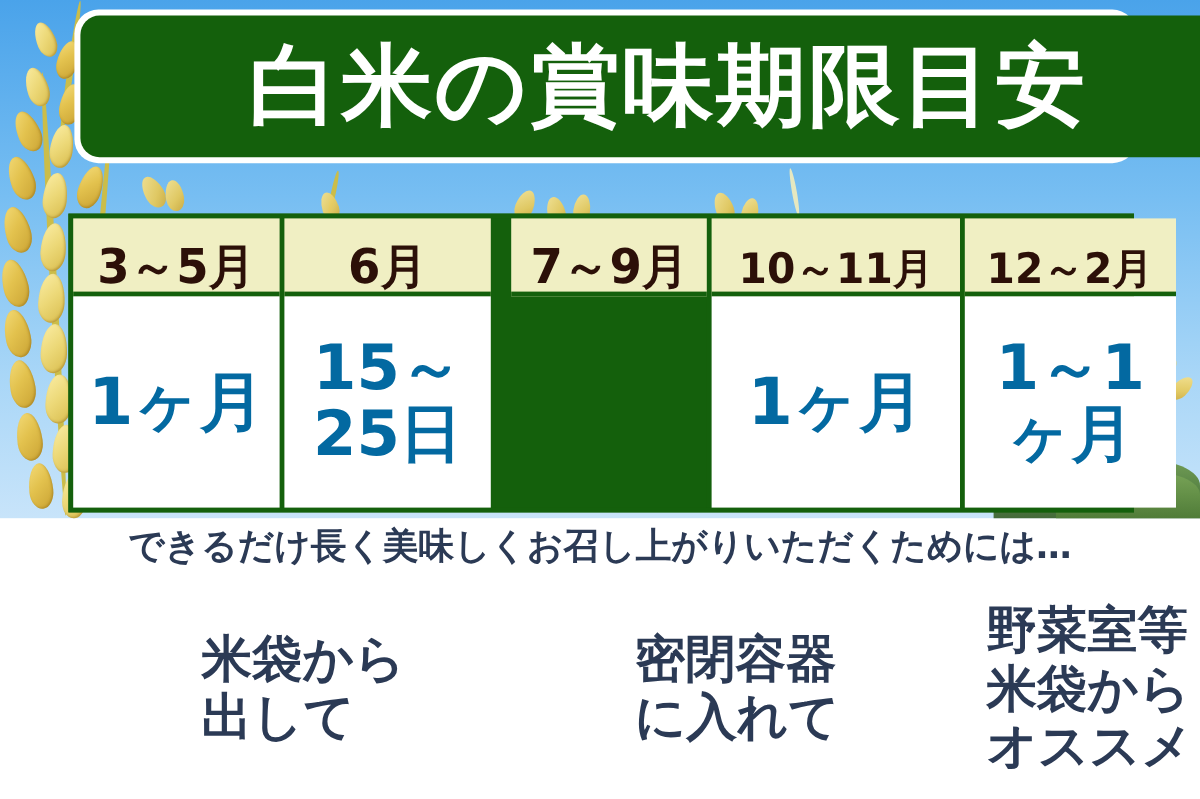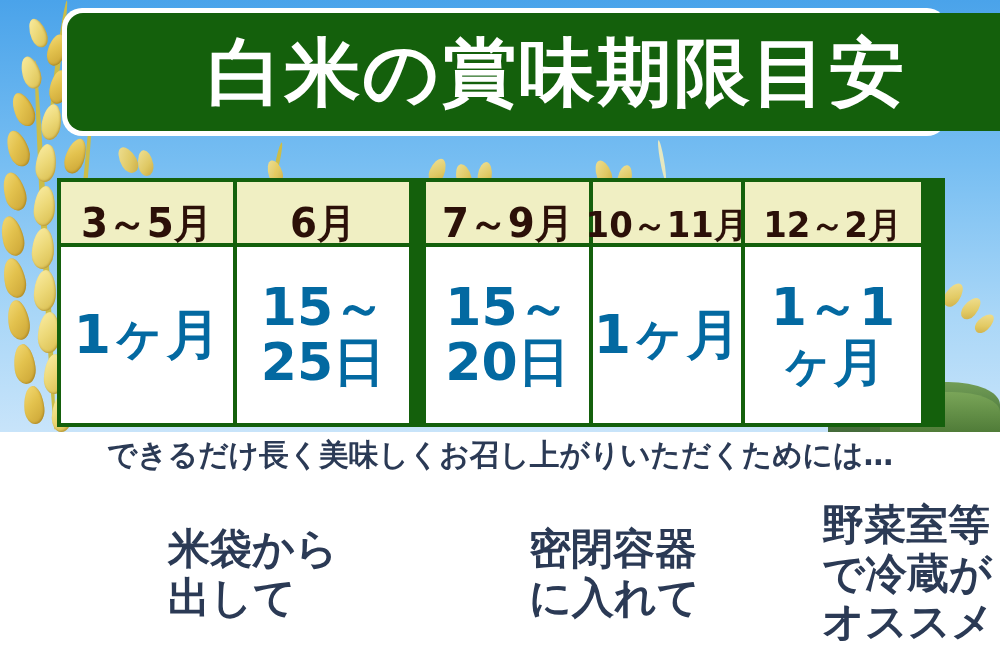--- a/index.html
+++ b/index.html
@@ -52,21 +52,21 @@
     transform:scaleX(1.02);
   }
 
   
   .table{position:absolute;left:57px;top:178px;width:888px;height:249px;
     display:flex;background:#14600c;border:4px solid #14600c;box-sizing:border-box;}
   .col{flex:0 0 auto;display:flex;flex-direction:column;
        border-right:4px solid #14600c;box-sizing:border-box;}
   .col:last-child{border-right:none;}
   .col.c0{width:176px;} .col.c1{width:176px;} .col.c2{width:180px;padding-left:13px;}
-  .col.c3{width:152px;} .col.c4{width:176px;}
+  .col.c3{width:211px;} .col.c4{width:176px;}
   .head-cell{height:65px;background:#f0efc3;
     display:flex;align-items:flex-end;justify-content:center;
     border-bottom:4px solid #14600c;box-sizing:border-box;}
   .head-cell span{
     font-family:"DejaVu Sans","Liberation Sans",sans-serif;
     font-weight:bold;color:#2c1008;font-size:40px;line-height:1;
     white-space:nowrap;transform:scaleX(.97);
   }
   .head-cell.narrow span{font-size:35px;}
   .body-cell{flex:1;background:#ffffff;
@@ -180,24 +180,20 @@
       </div>
       <div class="body-cell two">
         <span>15～
 25日</span>
       </div>
     </div>
     <div class="col c2">
       <div class="head-cell">
         <span>7～9月</span>
       </div>
-      <div class="body-cell two">
-        <span>15～
-20日</span>
-      </div>
     </div>
     <div class="col c3">
       <div class="head-cell narrow">
         <span>10～11月</span>
       </div>
       <div class="body-cell">
         <span>1ヶ月</span>
       </div>
     </div>
     <div class="col c4">
@@ -222,18 +218,18 @@
 出して</div>
     </div>
 
     <div class="step" style="left:529px;">
       <div class="step-label">密閉容器
 に入れて</div>
     </div>
 
     <div class="step" style="left:822px;">
       <div class="step-label">野菜室等
-で冷蔵が
+米袋から
 オススメ</div>
     </div>
 
   </div>
 </div>
 
 </body></html>

